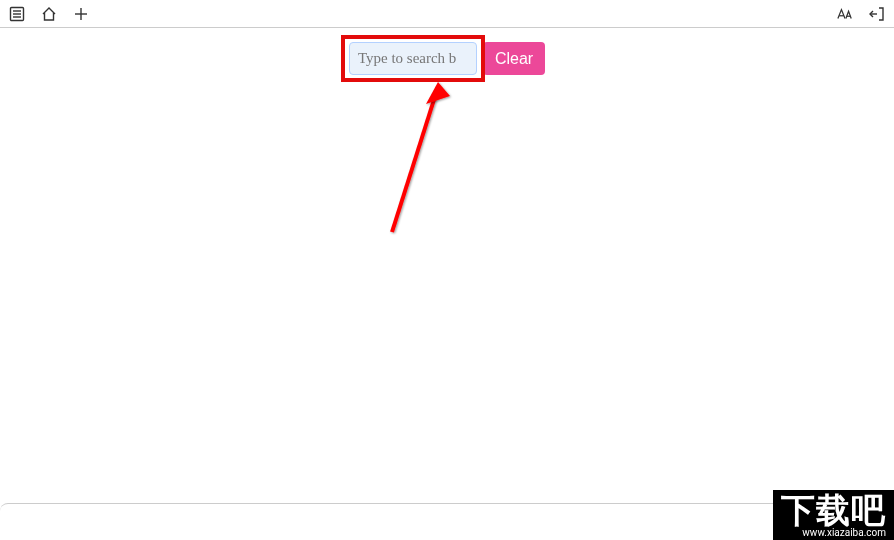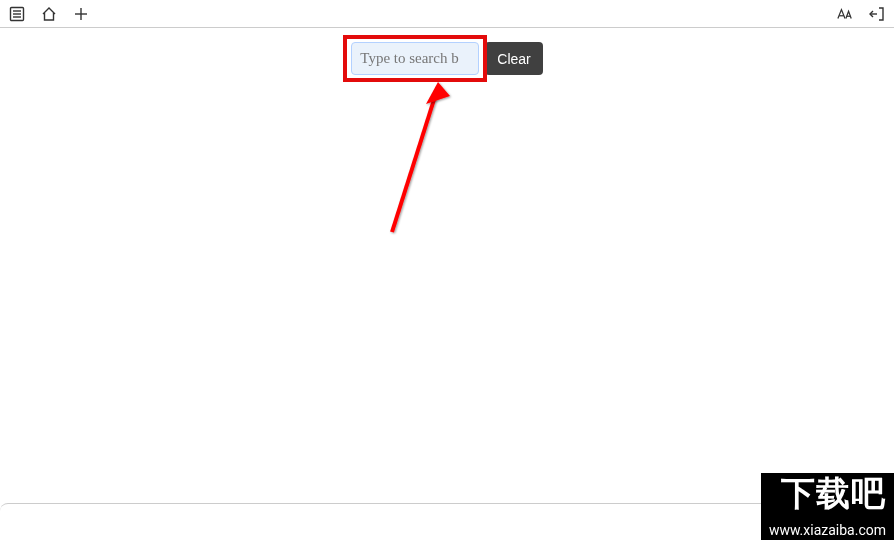--- a/index.html
+++ b/index.html
@@ -71,27 +71,27 @@
       font-family: Georgia, serif;
       color: #666;
       background: #eaf2fb;
       outline: none;
     }
     .search-input::placeholder {
       color: #777;
       font-family: Georgia, serif;
     }
     .clear-btn {
-      background: #404040;
+      background: #ec4899;
       color: #fff;
       border: none;
       border-radius: 4px;
       height: 33px;
       padding: 0 12px;
-      font-size: 14px;
+      font-size: 16px;
       cursor: pointer;
     }
     .highlight-box {
       position: absolute;
       left: -8px;
       top: -7px;
       width: 144px;
       height: 47px;
       border: 4px solid #e30b0b;
       pointer-events: none;
@@ -125,23 +125,22 @@
     }
     .watermark .big {
       font-size: 34px;
       font-weight: 900;
       font-family: "SimHei", sans-serif;
       letter-spacing: 1px;
       line-height: 1;
       display: block;
     }
     .watermark .url {
-      font-size: 14px;
+      font-size: 10px;
       display: block;
-      margin-top: 12px;
     }
   </style>
 </head>
 <body>
 
 <div class="toolbar">
   <div class="toolbar-left">
     <div class="tb-icon">
       <svg viewBox="0 0 16 16">
           <rect x="1.5" y="1.5" width="13" height="13" rx="1"></rect>

